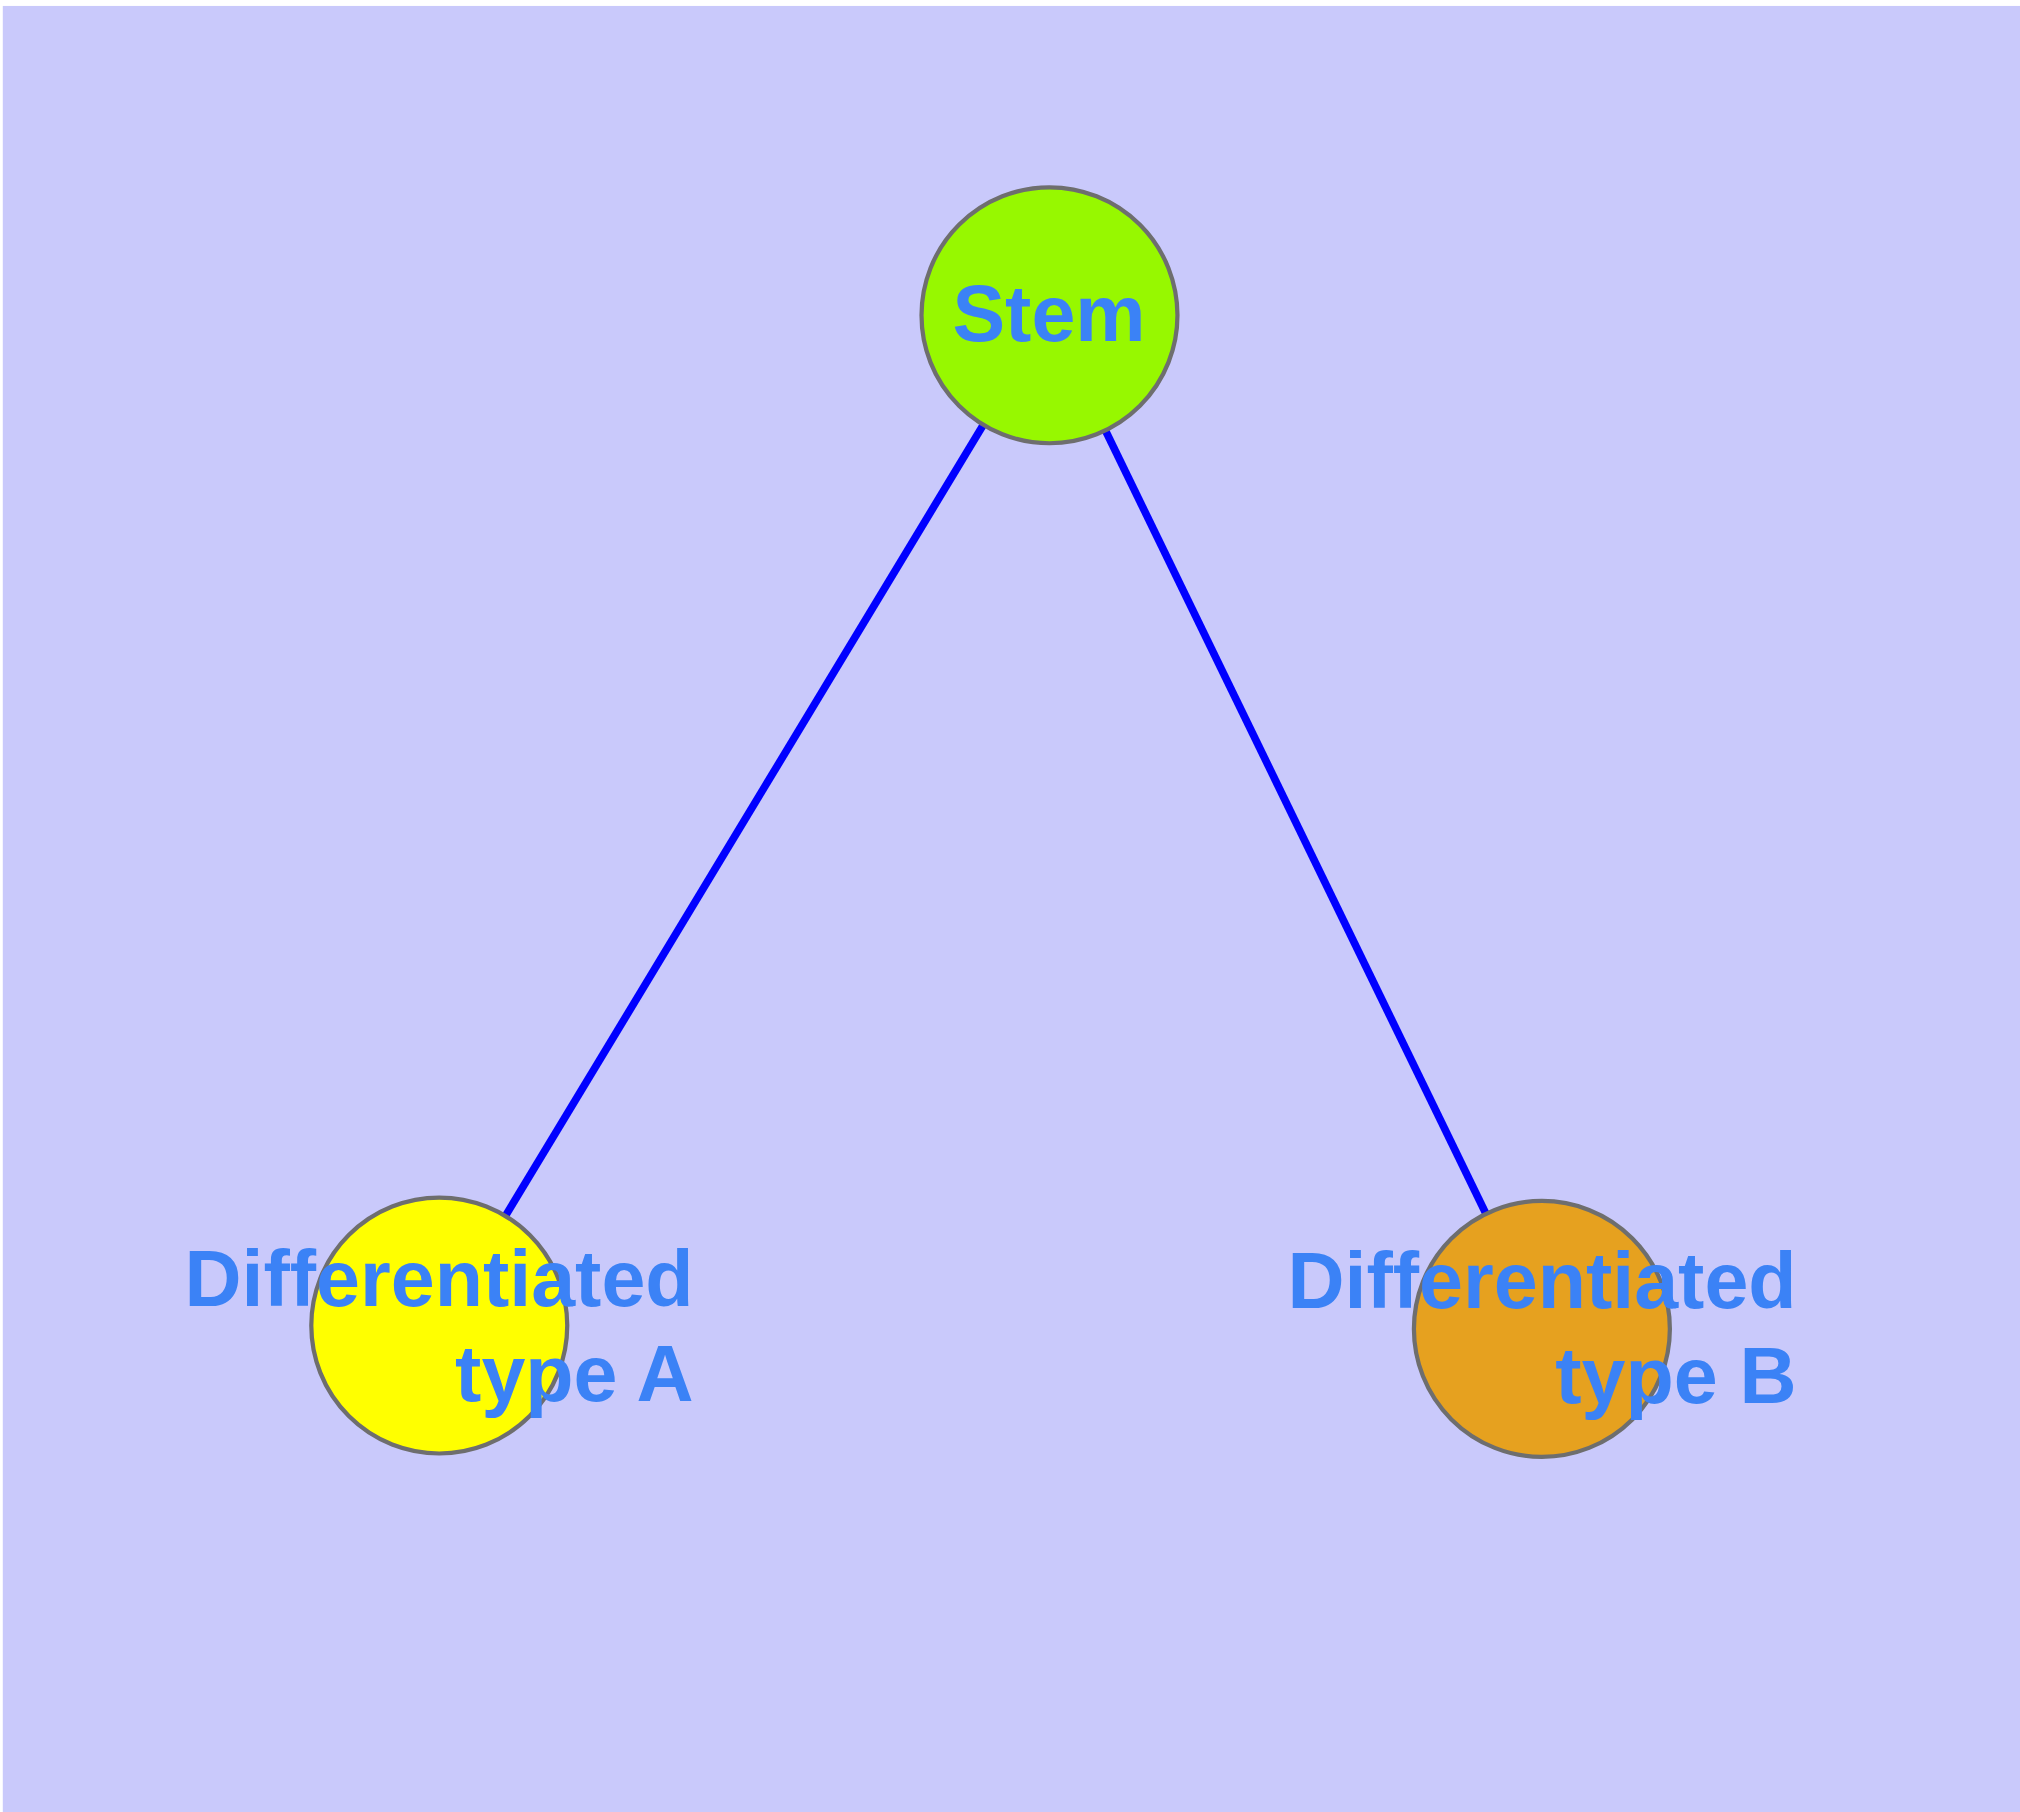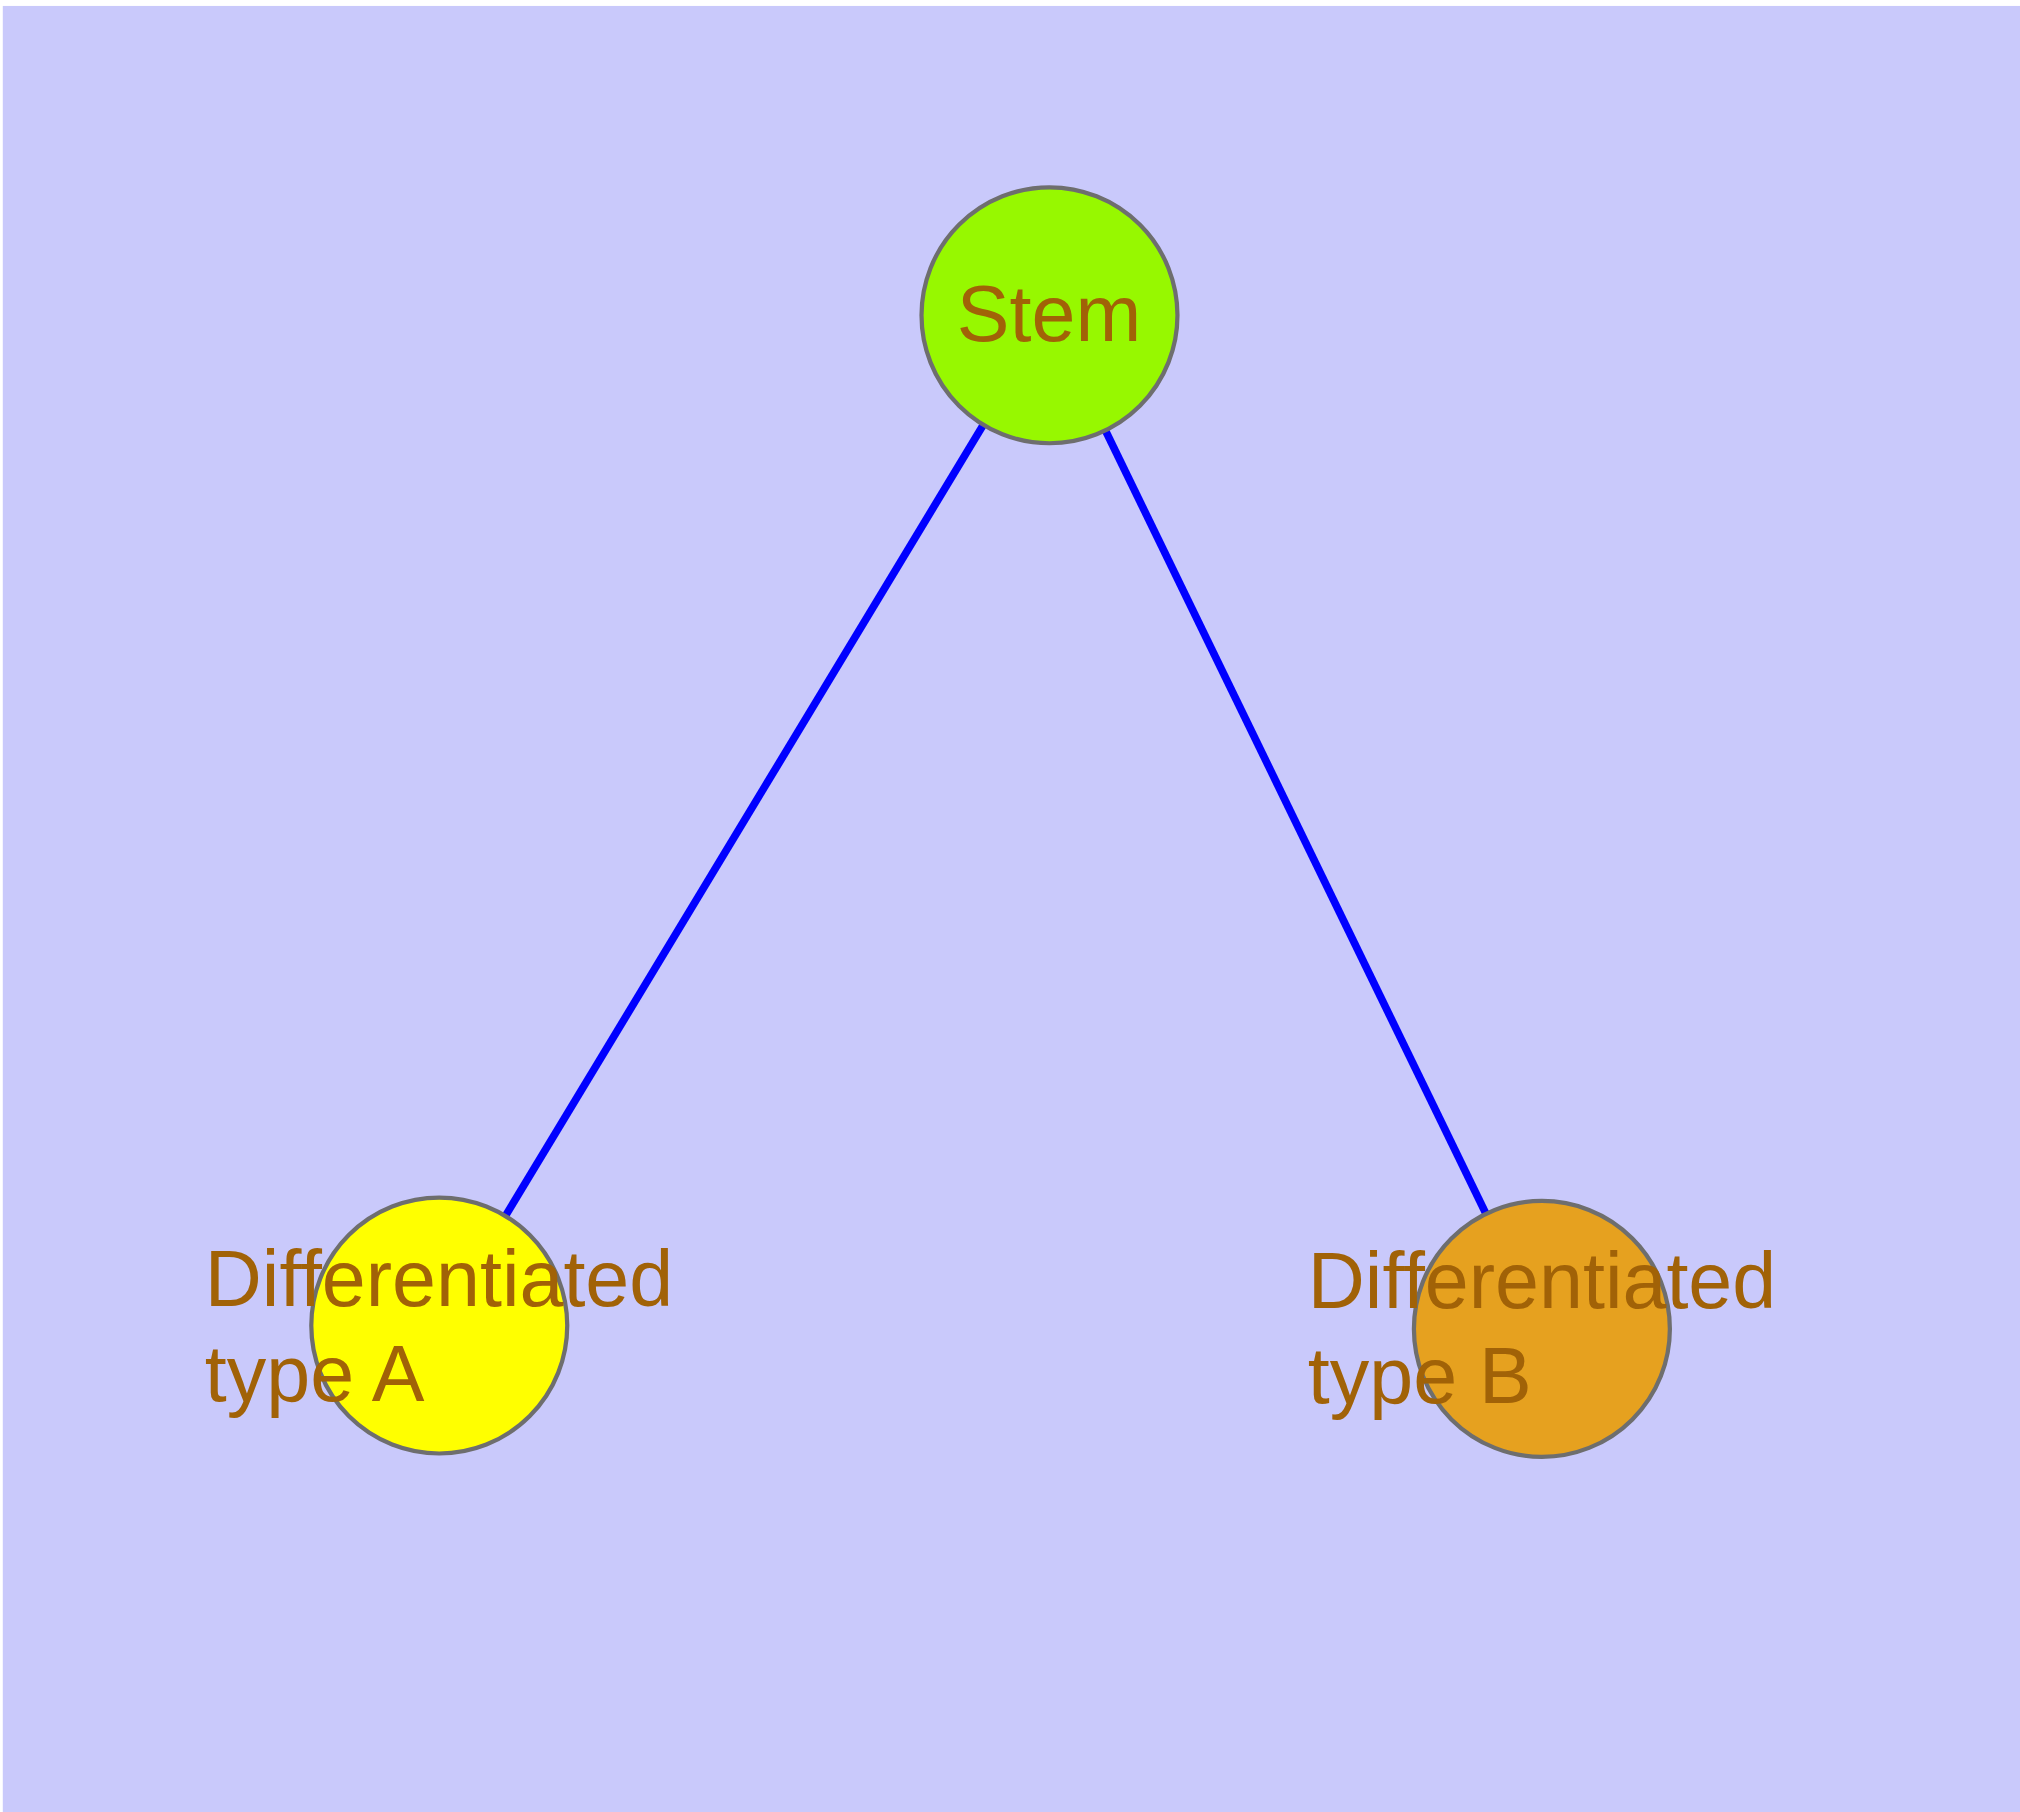--- a/index.html
+++ b/index.html
@@ -28,26 +28,26 @@
   }
 
   .node-circle {
     stroke-width: 5;
   }
 
   .node-label {
     position: absolute;
     transform: translate(-50%, -50%);
     font-family: "Liberation Sans", sans-serif;
-    font-weight: 400;
+    font-weight: 700;
     font-size: 79px;
     line-height: 1.2;
-    color: #a16207;
+    color: #3b82f6;
     white-space: pre-line;
-    text-align: left;
+    text-align: right;
     pointer-events: none;
   }
 </style>
 </head>
 <body>
 
 <div class="page">
 
   <svg class="graph-svg" viewBox="0 0 2384 2138">
 

